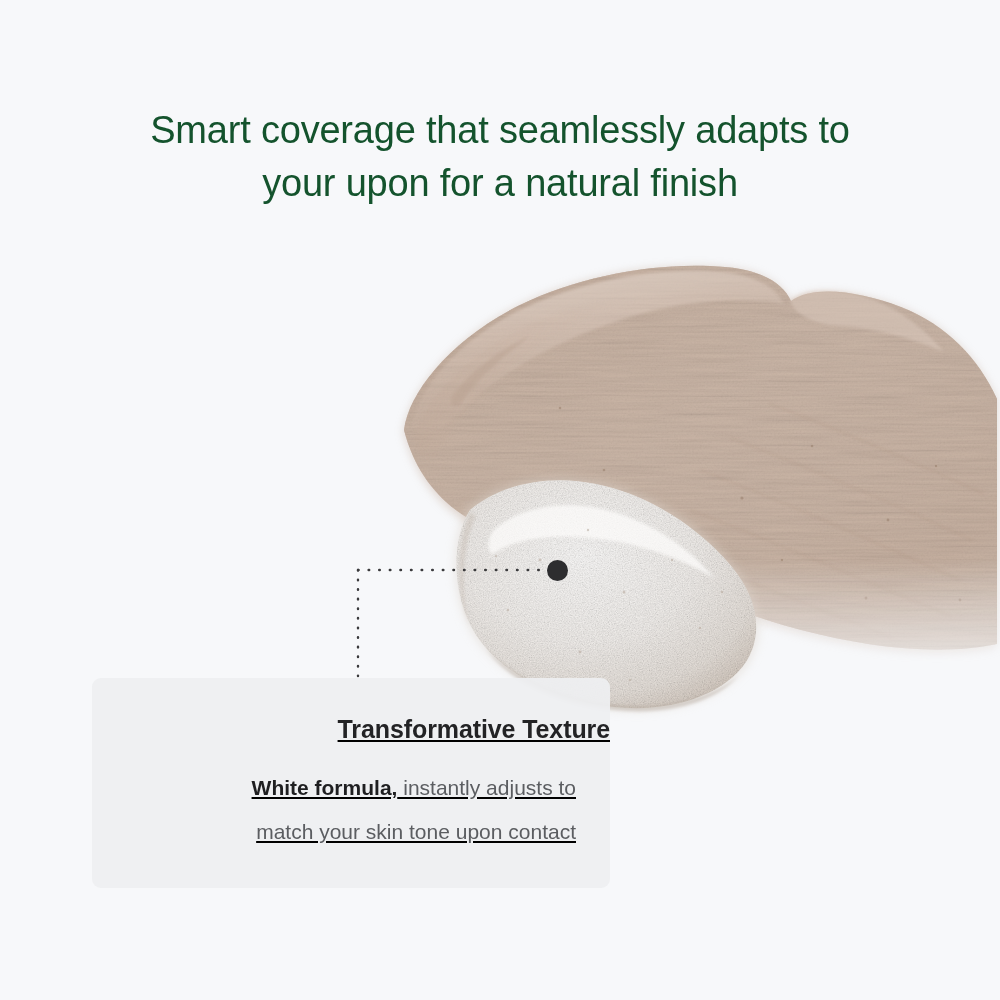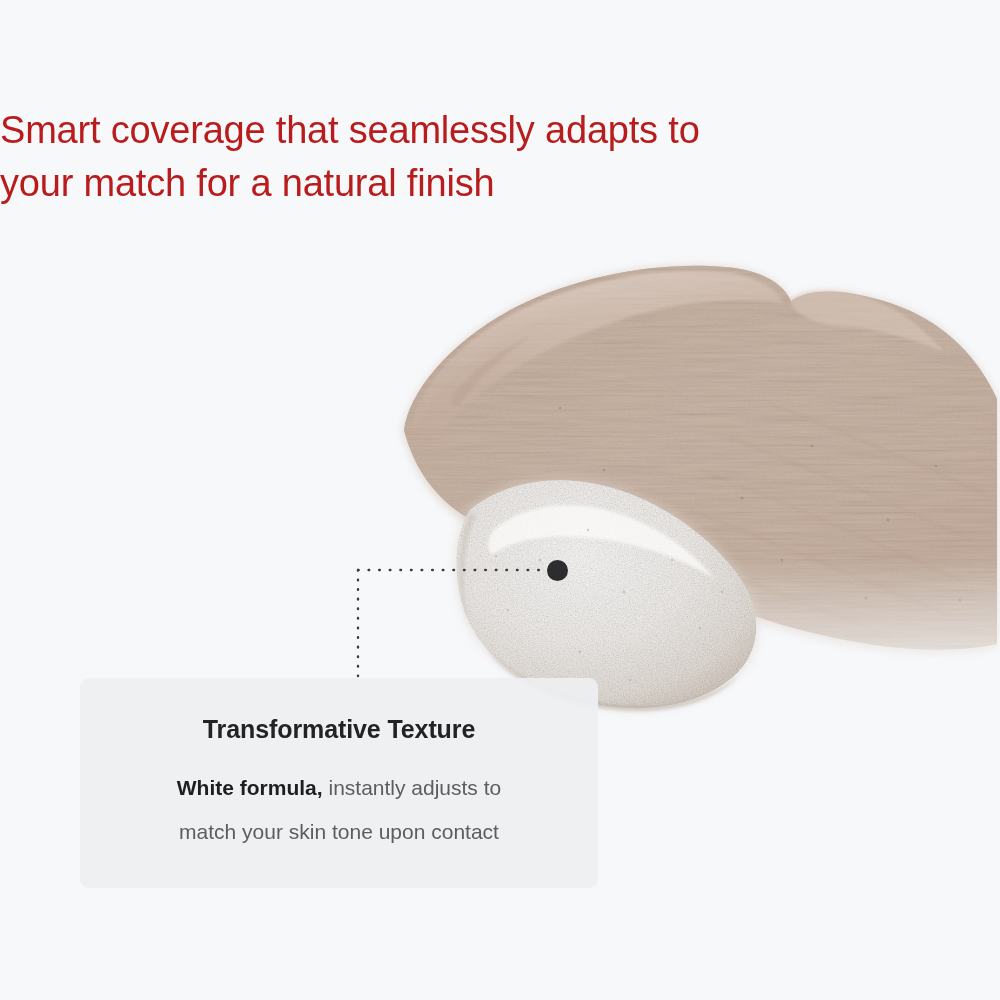--- a/index.html
+++ b/index.html
@@ -23,21 +23,22 @@
     inset: 0;
     background: #f7f8fa;
   }
 
   
   .headline {
     position: absolute;
     left: 0;
     top: 104px;
     width: 1000px;
-    color: #b91c1c;
+    text-align: center;
+    color: #14532d;
     font-size: 38px;
     line-height: 53px;
     font-weight: 300;
     letter-spacing: -0.2px;
   }
   .headline .hl-line { display: block; white-space: nowrap; }
 
   
   .swatch-stage {
     position: absolute;
@@ -65,28 +66,29 @@
     top: 560px;
     width: 21px;
     height: 21px;
     border-radius: 50%;
     background: #2d2d2f;
   }
 
   
   .callout-card {
     position: absolute;
-    left: 80px;
+    left: 92px;
     top: 678px;
     width: 518px;
     height: 210px;
     background: rgba(238,239,241,0.93);
     border-radius: 9px;
-    text-align: center;
+    text-align: right;
     padding-top: 36px;
+    text-decoration: underline;
   }
 
   .card-title {
     color: #232325;
     font-size: 25px;
     font-weight: bold;
     letter-spacing: -0.1px;
     line-height: 30px;
   }
 
@@ -315,21 +317,21 @@
           <circle cx="630" cy="680" r="1.2"></circle>
           <circle cx="496" cy="556" r="1.1"></circle>
           <circle cx="722" cy="592" r="1.3"></circle>
         </g>
       </g>
     </svg>
   </div>
 
   <h1 class="headline">
     <span class="hl-line">Smart coverage that seamlessly adapts to</span>
-    <span class="hl-line">your match for a natural finish</span>
+    <span class="hl-line">your upon for a natural finish</span>
   </h1>
 
   <div class="connector">
     <svg width="240" height="140" viewBox="0 0 240 140" xmlns="http://www.w3.org/2000/svg" aria-hidden="true">
       <path d="M8,12 L208,12" stroke="#3a3a3c" stroke-width="2.4" stroke-linecap="round" stroke-dasharray="0.6 10" fill="none"></path>
       <path d="M8,12 L8,118" stroke="#3a3a3c" stroke-width="2.4" stroke-linecap="round" stroke-dasharray="0.6 9" fill="none"></path>
     </svg>
   </div>
 
   <div class="marker-dot"></div>

